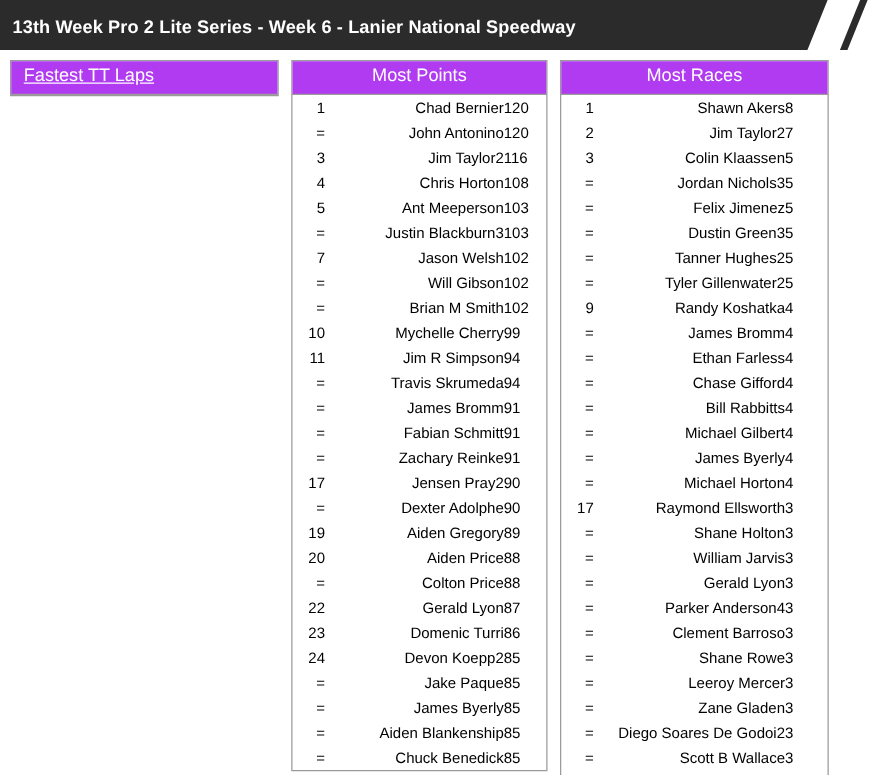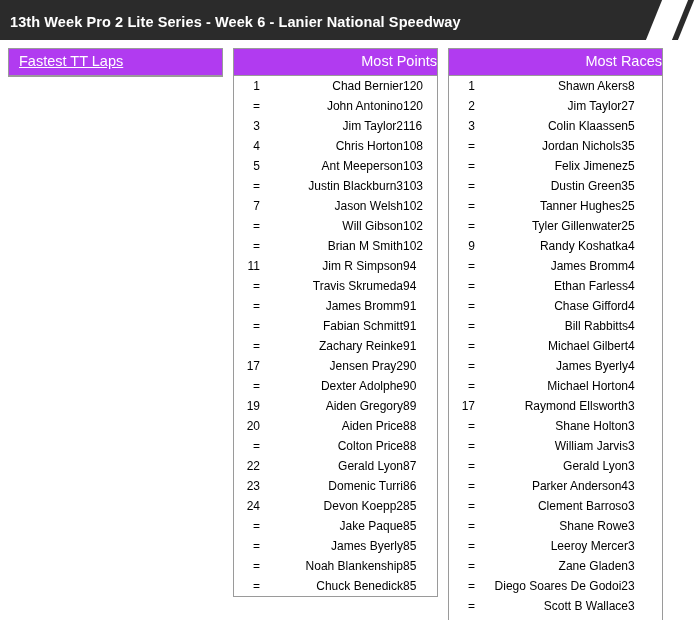--- a/index.html
+++ b/index.html
@@ -58,21 +58,21 @@
     background: #ffffff;
     box-sizing: border-box;
   }
   .panel.left { width: 215px; }
   .panel.mid { width: 205px; }
   .panel.right { width: 215px; }
 
   .panel-title {
     background: #b13bf0;
     color: #ffffff;
-    text-align: right;
+    text-align: center;
     font-size: 14.5px;
     padding: 4px 0 6px 0;
     font-weight: normal;
     border-bottom: 1px solid #9a9a9a;
   }
   .panel.left .panel-title {
     text-align: left;
     padding-left: 10px;
     text-decoration: underline;
   }
@@ -171,20 +171,25 @@
                 <td class="pos">=</td>
                 <td class="name">Will Gibson</td>
                 <td class="val">102</td>
               </tr>
               <tr>
                 <td class="pos">=</td>
                 <td class="name">Brian M Smith</td>
                 <td class="val">102</td>
               </tr>
               <tr>
+                <td class="pos">10</td>
+                <td class="name">Mychelle Cherry</td>
+                <td class="val">99</td>
+              </tr>
+              <tr>
                 <td class="pos">11</td>
                 <td class="name">Jim R Simpson</td>
                 <td class="val">94</td>
               </tr>
               <tr>
                 <td class="pos">=</td>
                 <td class="name">Travis Skrumeda</td>
                 <td class="val">94</td>
               </tr>
               <tr>
@@ -247,21 +252,21 @@
                 <td class="name">Jake Paque</td>
                 <td class="val">85</td>
               </tr>
               <tr>
                 <td class="pos">=</td>
                 <td class="name">James Byerly</td>
                 <td class="val">85</td>
               </tr>
               <tr>
                 <td class="pos">=</td>
-                <td class="name">Noah Blankenship</td>
+                <td class="name">Aiden Blankenship</td>
                 <td class="val">85</td>
               </tr>
               <tr>
                 <td class="pos">=</td>
                 <td class="name">Chuck Benedick</td>
                 <td class="val">85</td>
               </tr>
             </tbody>
         </table>
       </div>

